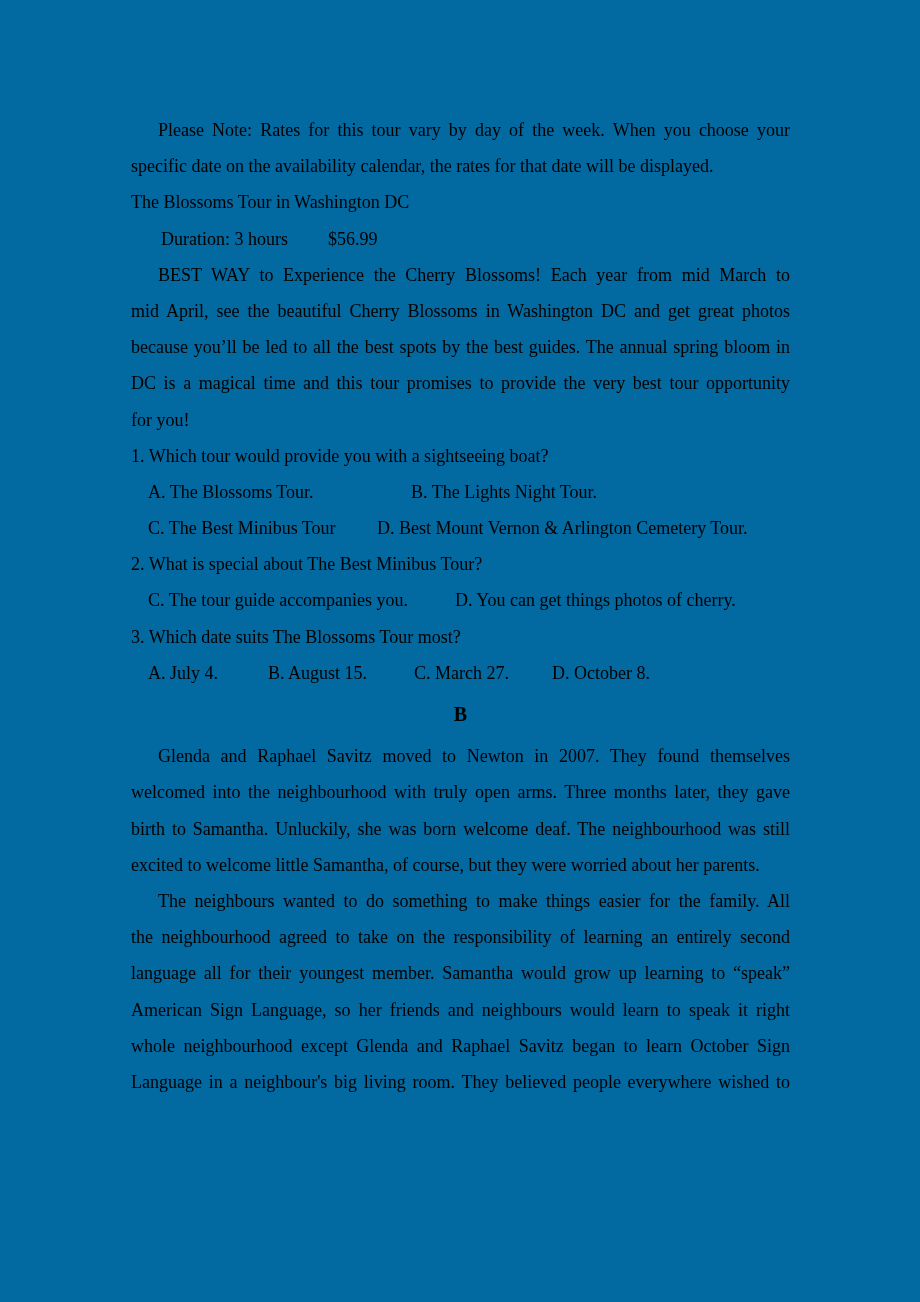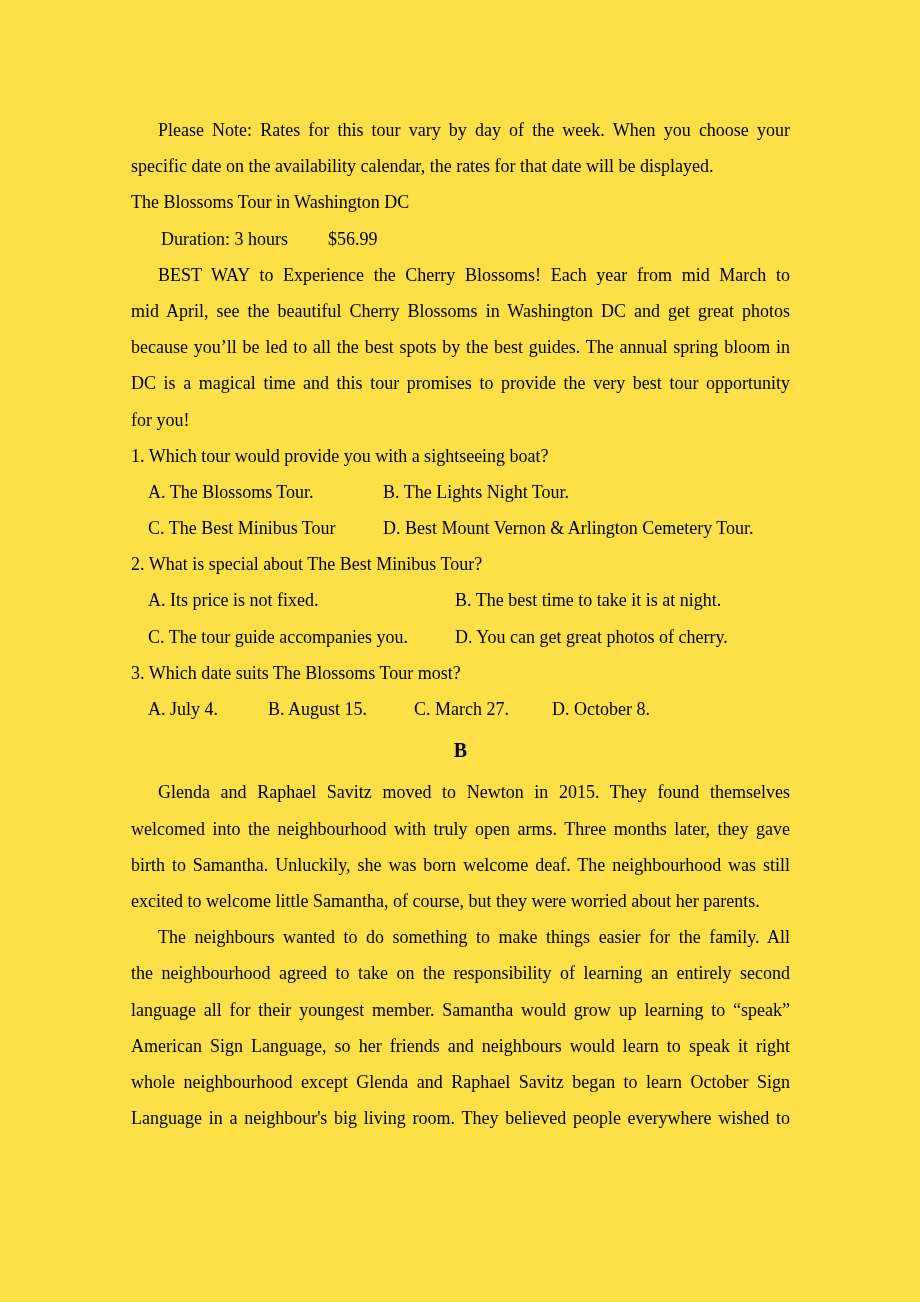--- a/index.html
+++ b/index.html
@@ -1,37 +1,37 @@
 <!DOCTYPE html>
 <html><head>
 <meta charset="utf-8">
 <style>
   html,body{margin:0;padding:0;background:#e8e8e8;}
   .page{
     position:relative;
     width:920px;height:1302px;
     margin:0 auto;
-    background:#fde047;
+    background:#0369a1;
     font-family:"Liberation Serif","DejaVu Serif",serif;
     color:#000000;
     font-size:18px;
     overflow:hidden;
   }
   .doc{position:absolute;left:131px;top:112px;width:659px;}
   .ln{position:relative;height:36.2px;line-height:36.2px;}
   .j{text-align:justify;text-align-last:justify;}
   .ind{text-indent:27px;}
   .seg{position:absolute;top:0;white-space:nowrap;}
   .hdr{text-align:center;text-align-last:center;font-weight:bold;font-size:20px;margin-top:5px;margin-bottom:6px;}
   
   .col-indent{left:30px;}
   .col-price{left:197px;}
   .col-opt1{left:17px;}
-  .q1-b{left:252px;}
-  .q1-d{left:252px;}
+  .q1-b{left:280px;}
+  .q1-d{left:246px;}
   .q2-bd{left:324px;}
   .q3-b{left:137px;text-align:center;}
   .q3-c{left:283px;}
   .q3-d{left:421px;}
 </style>
 </head>
 <body>
 
 <div class="page">
   <div class="doc">
@@ -57,39 +57,35 @@
       <span class="seg col-opt1">A. The Blossoms Tour.</span>
       <span class="seg q1-b">B. The Lights Night Tour.</span>
     </div>
     <div class="ln">
       <span class="seg col-opt1">C. The Best Minibus Tour</span>
       <span class="seg q1-d">D. Best Mount Vernon &amp; Arlington Cemetery Tour.</span>
     </div>
 
     <div class="ln">2. What is special about The Best Minibus Tour?</div>
     <div class="ln">
-      <span class="seg col-opt1">A. Its price is not fixed.</span>
-      <span class="seg q2-bd">B. The best time to take it is at night.</span>
-    </div>
-    <div class="ln">
       <span class="seg col-opt1">C. The tour guide accompanies you.</span>
-      <span class="seg q2-bd">D. You can get great photos of cherry.</span>
+      <span class="seg q2-bd">D. You can get things photos of cherry.</span>
     </div>
 
     <div class="ln">3. Which date suits The Blossoms Tour most?</div>
     <div class="ln">
       <span class="seg col-opt1">A. July 4.</span>
       <span class="seg q3-b">B. August 15.</span>
       <span class="seg q3-c">C. March 27.</span>
       <span class="seg q3-d">D. October 8.</span>
     </div>
 
     <div class="ln hdr">B</div>
 
-    <div class="ln j ind">Glenda and Raphael Savitz moved to Newton in 2015. They found themselves</div>
+    <div class="ln j ind">Glenda and Raphael Savitz moved to Newton in 2007. They found themselves</div>
     <div class="ln j">welcomed into the neighbourhood with truly open arms. Three months later, they gave</div>
     <div class="ln j">birth to Samantha. Unluckily, she was born welcome deaf. The neighbourhood was still</div>
     <div class="ln">excited to welcome little Samantha, of course, but they were worried about her parents.</div>
 
     <div class="ln j ind">The neighbours wanted to do something to make things easier for the family. All</div>
     <div class="ln j">the neighbourhood agreed to take on the responsibility of learning an entirely second</div>
     <div class="ln j">language all for their youngest member. Samantha would grow up learning to “speak”</div>
     <div class="ln j">American Sign Language, so her friends and neighbours would learn to speak it right</div>
     <div class="ln j">whole neighbourhood except Glenda and Raphael Savitz began to learn October Sign</div>
     <div class="ln j">Language in a neighbour's big living room. They believed people everywhere wished to</div>

